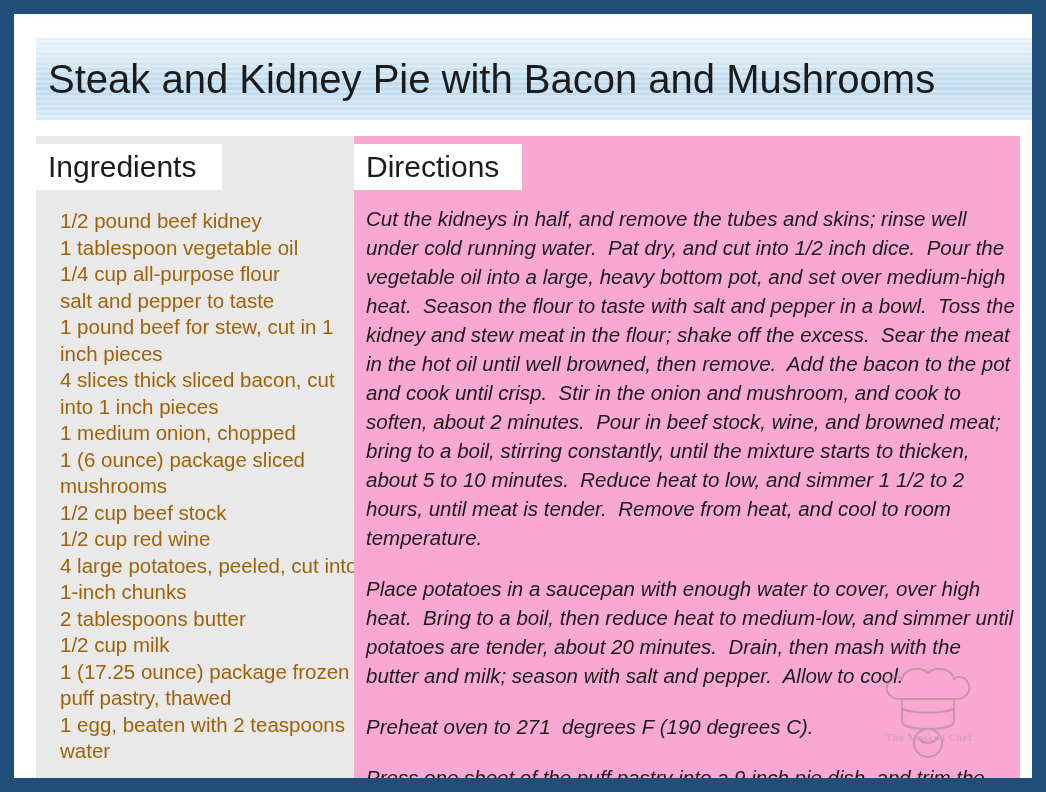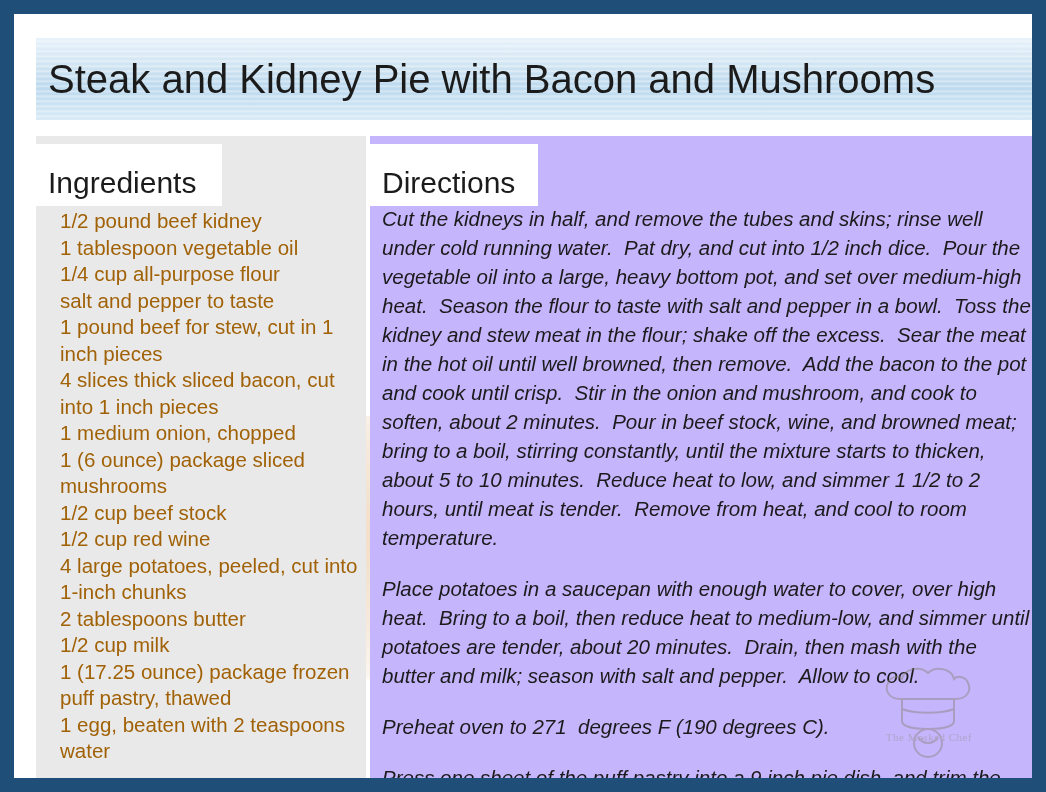--- a/index.html
+++ b/index.html
@@ -94,31 +94,31 @@
   #ingredients-col {
     position: absolute;
     left: 22px;
     top: 122px;
     width: 330px;
     height: 648px;
     background: #e9e9e9;
   }
   #directions-col {
     position: absolute;
-    left: 356px;
+    left: 340px;
     top: 122px;
     width: 666px;
     height: 648px;
-    background: #c4b5fd;
+    background: #f9a8d4;
   }
   .col-head {
     background: #ffffff;
     display: inline-block;
     margin: 0;
-    padding: 20px 14px 4px 12px;
+    padding: 4px 14px 4px 12px;
     font-size: 30px;
     font-weight: normal;
     color: #1b1b1b;
     line-height: 38px;
   }
   #ingredients-head-wrap {
     position: absolute;
     left: 0;
     top: 8px;
     width: 186px;

